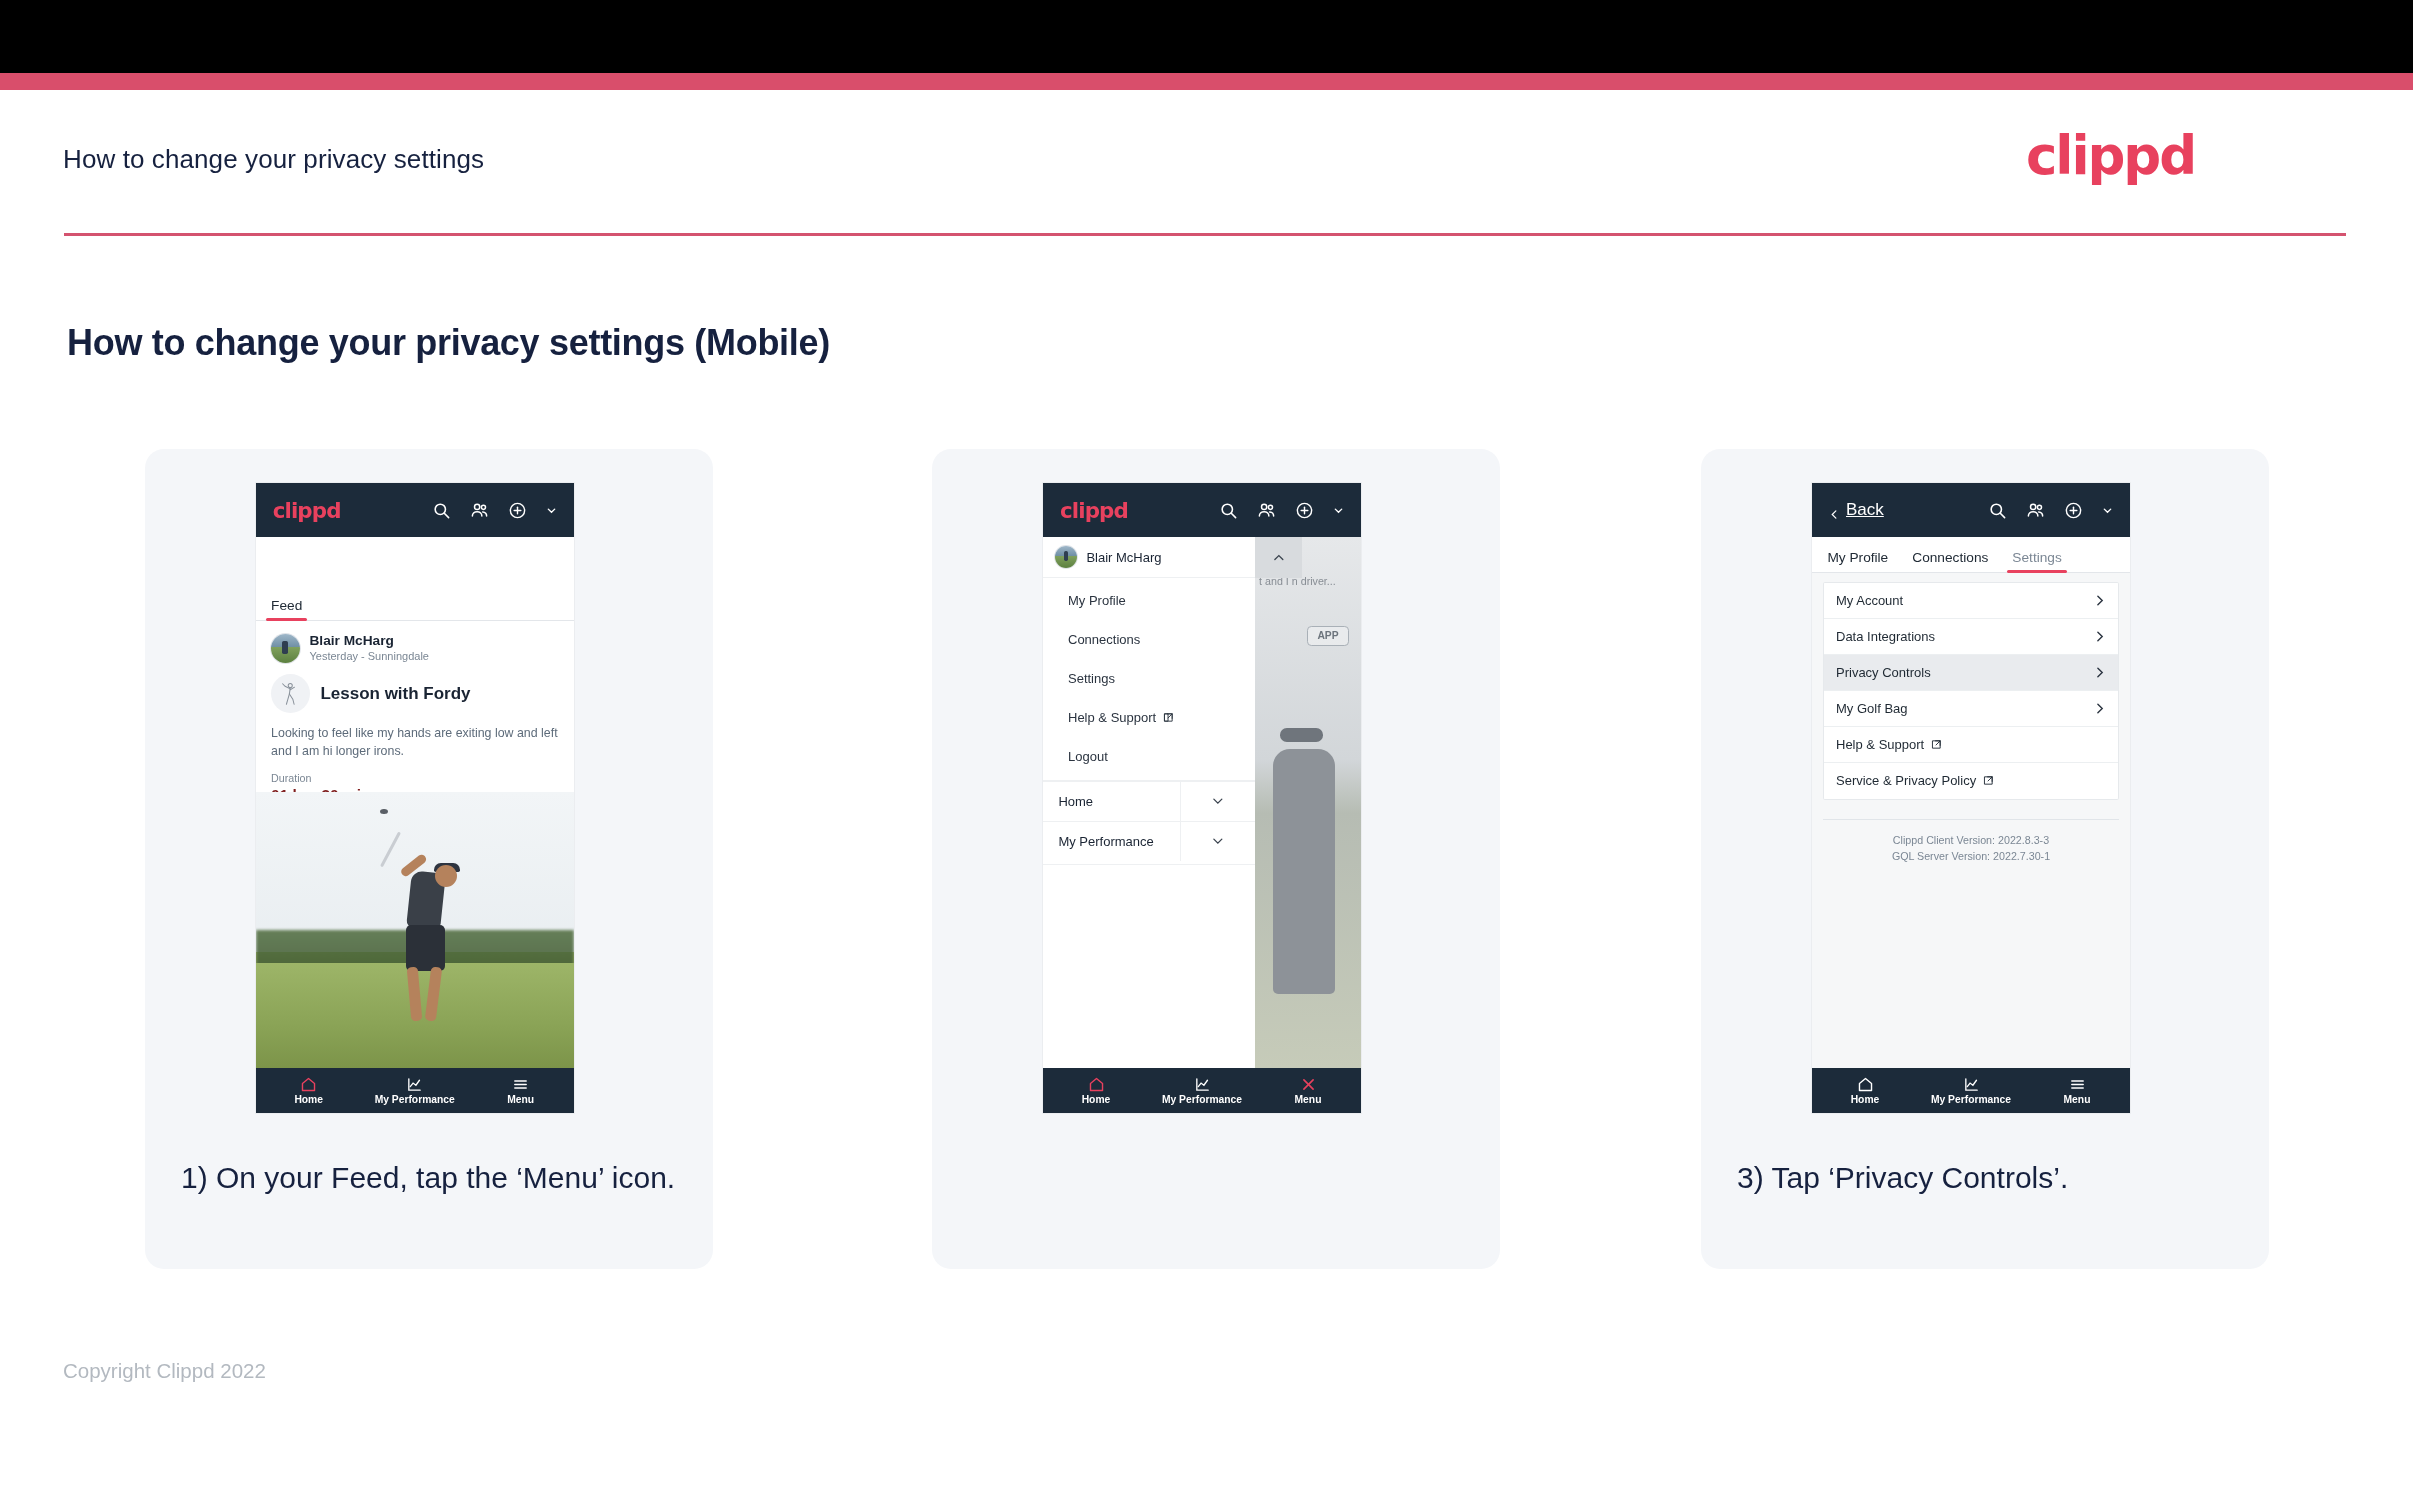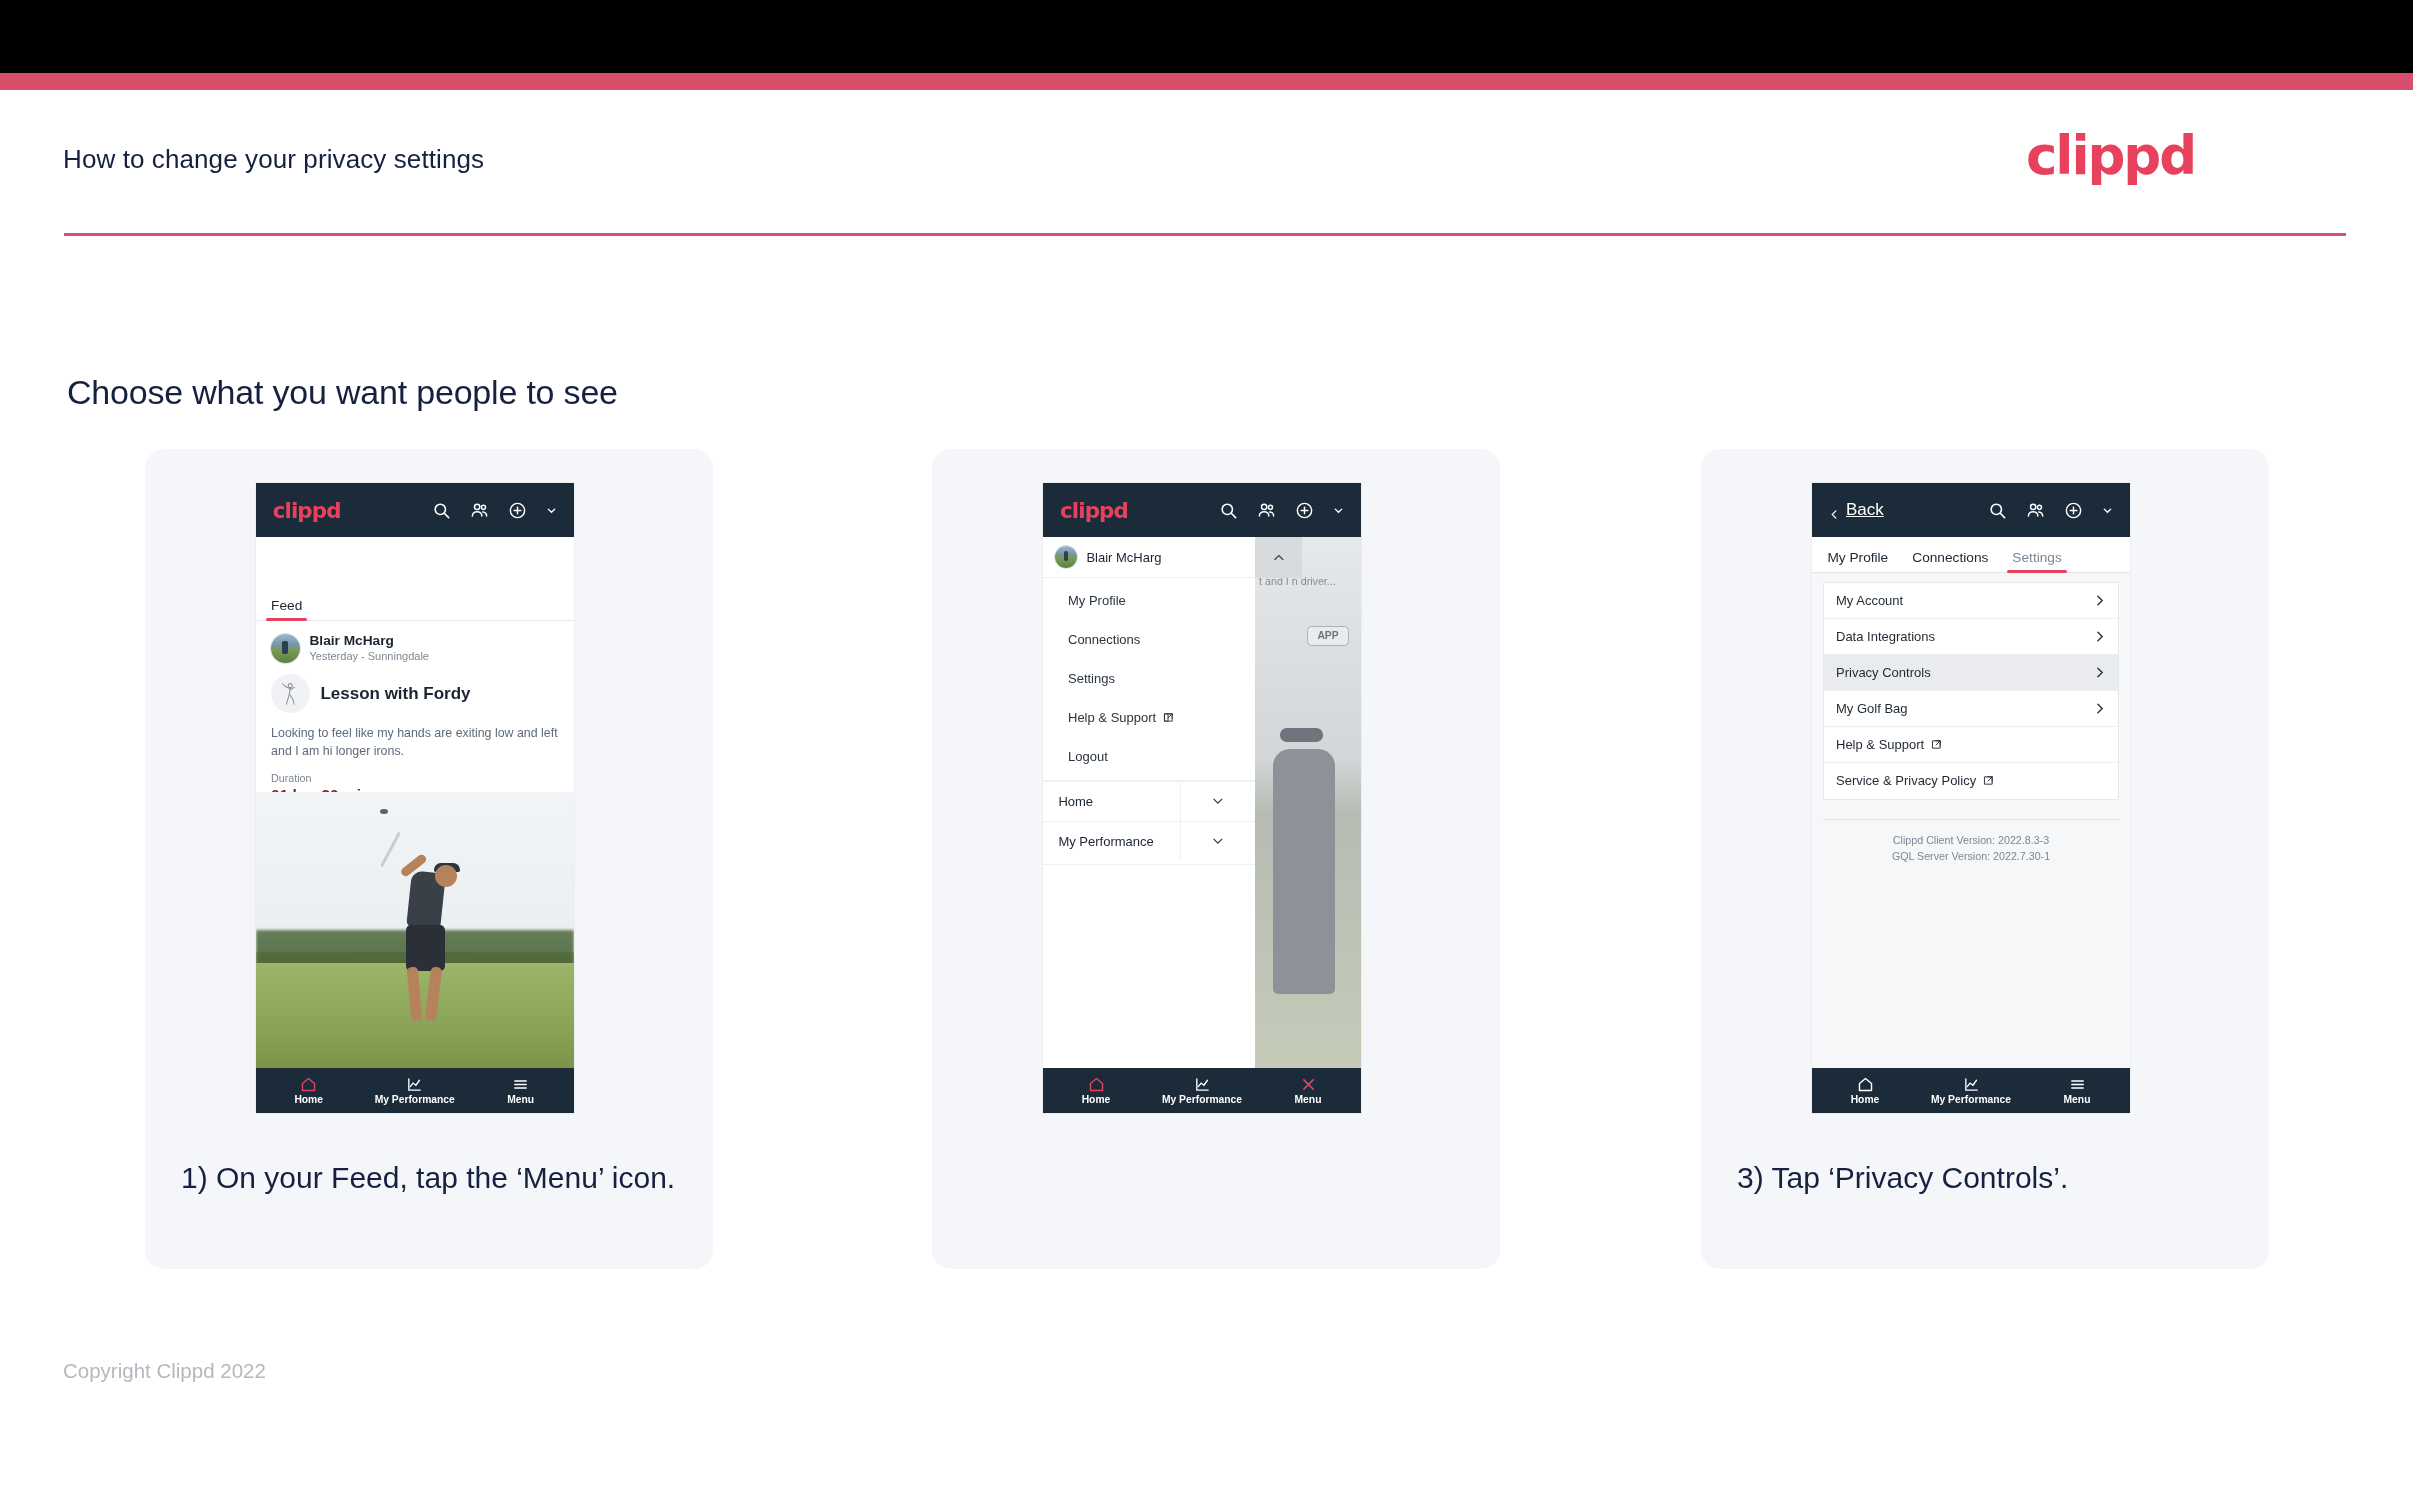--- a/index.html
+++ b/index.html
@@ -254,21 +254,21 @@
 
   <div class="topbar-black"></div>
   <div class="topbar-pink"></div>
 
   <div class="header">
     <div class="header-title">How to change your privacy settings</div>
     <div class="logo">clippd</div>
   </div>
   <div class="header-rule"></div>
 
-  <div class="main-subtitle">Choose what you want people to see</div>
+  <div class="main-title">How to change your privacy settings (Mobile)</div>
 
   <div class="card" id="card1">
     <div class="phone">
 
       <div class="appbar">
         <div class="brand">clippd</div>
         <div class="actions">
           <span class="ic">
             <svg viewBox="0 0 24 24" fill="none" stroke="#fff" stroke-width="2" stroke-linecap="round">
               <circle cx="10.5" cy="10.5" r="6.5"></circle>

